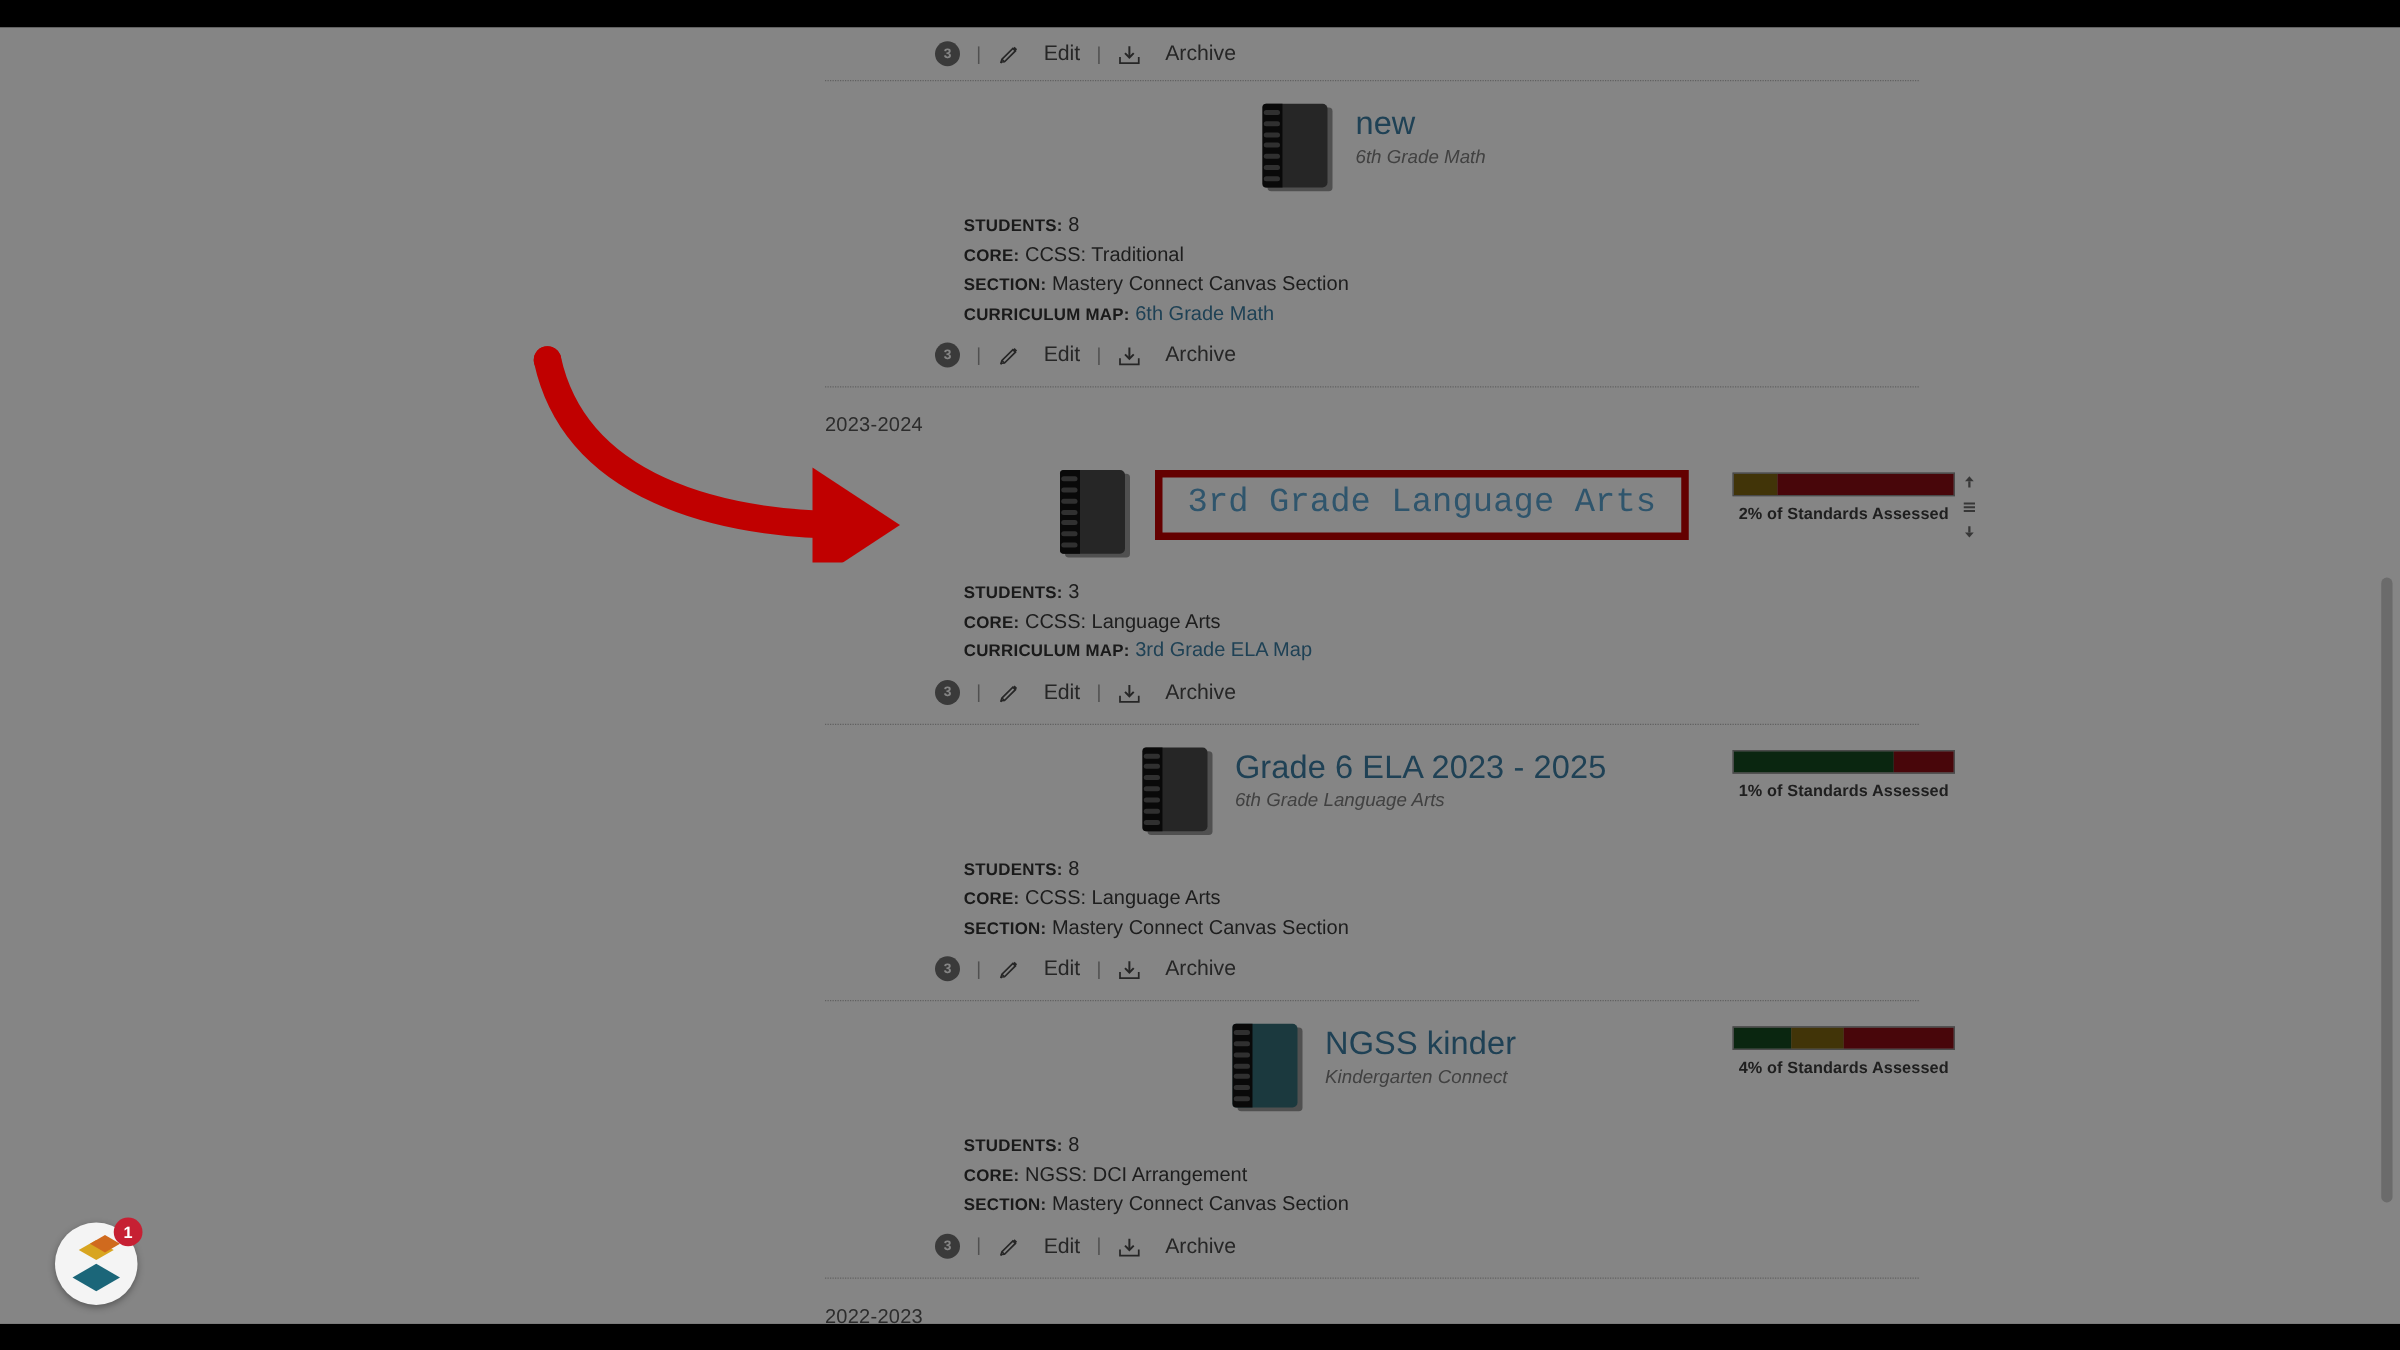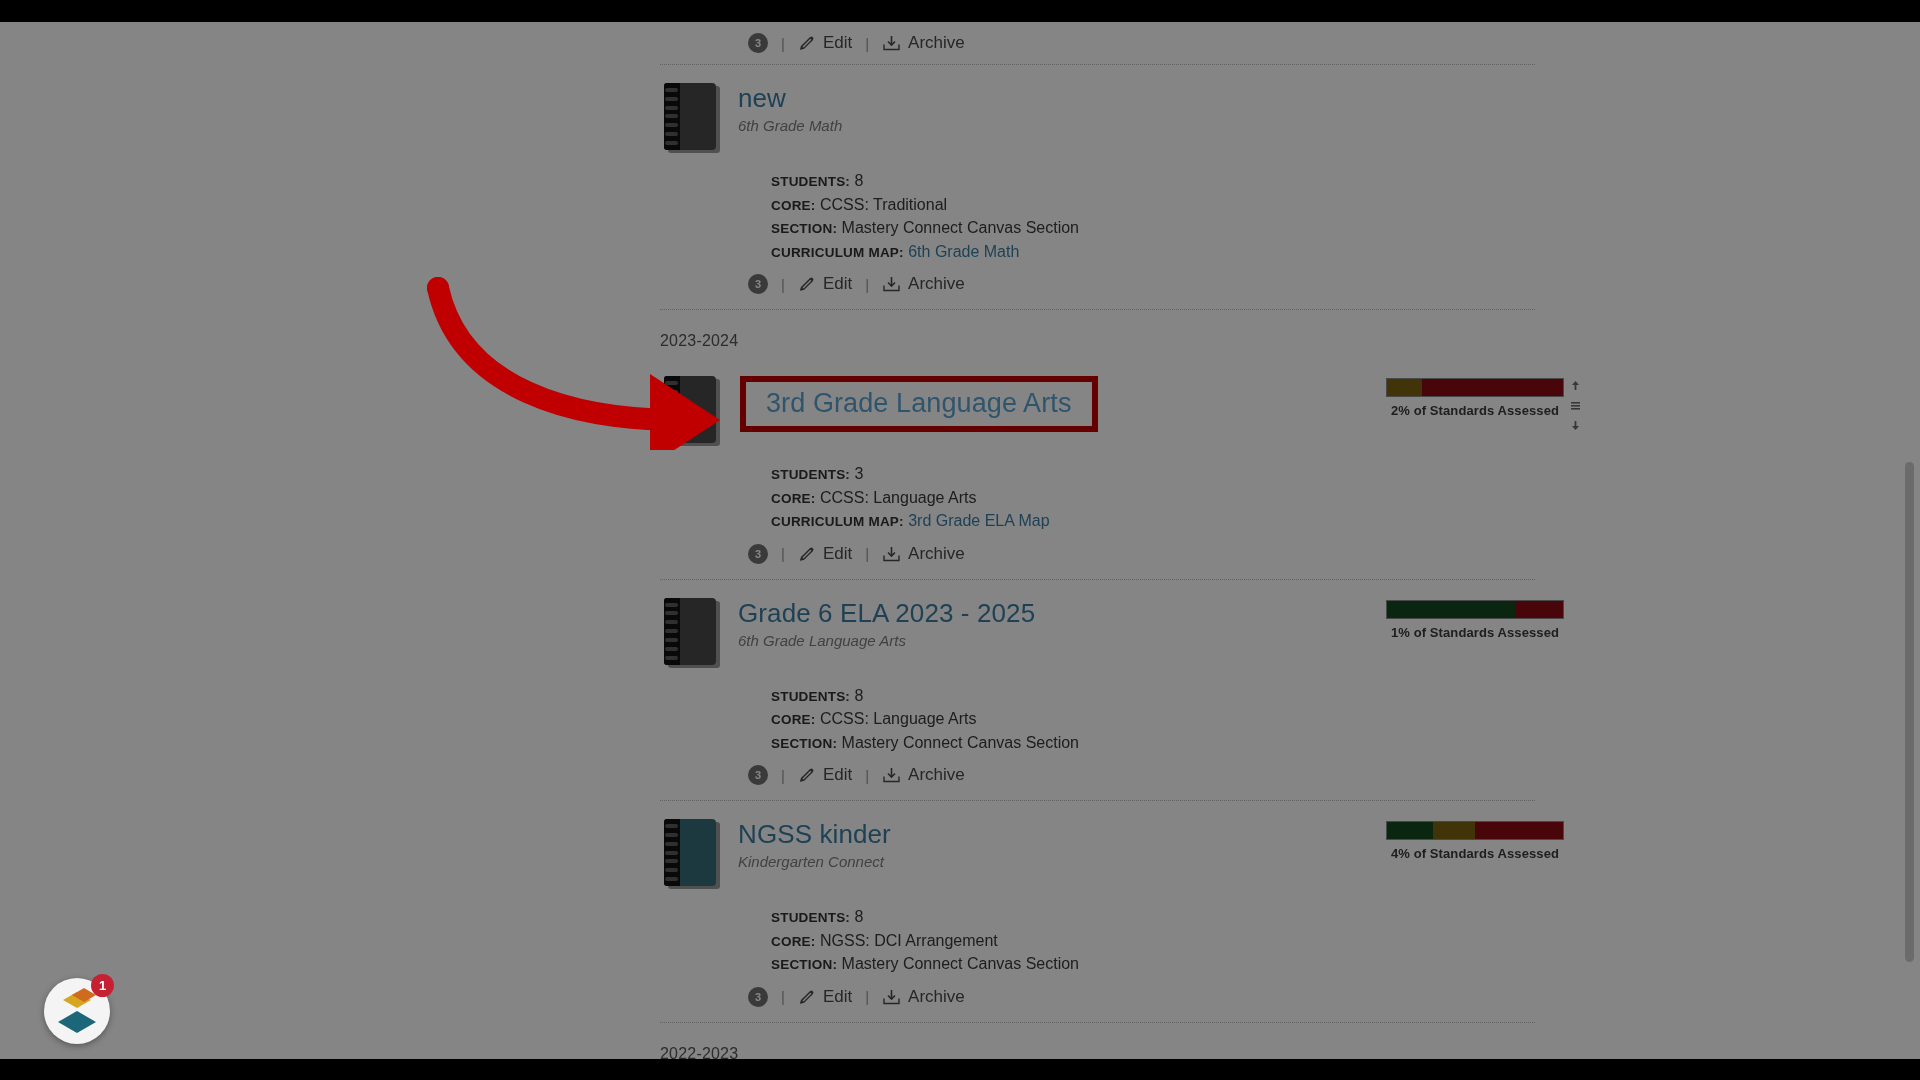--- a/index.html
+++ b/index.html
@@ -56,42 +56,42 @@
     background: #6f6f6f; color: #ffffff;
     font-size: 11px; font-weight: bold;
     display: flex; align-items: center; justify-content: center;
     flex: none;
   }
   .sep {
     color: #9a9a9a; font-size: 15px;
     margin: 0 13px; flex: none;
   }
   .act {
-    display: flex; align-items: center; gap: 7px;
+    display: flex; align-items: flex-end; gap: 19px;
     color: #4a4a4a; font-size: 17px;
     cursor: pointer;
   }
   .act .gl { display: block; line-height: 0; }
 
   
   .year {
     font-size: 16px;
     color: #555555;
     font-weight: 400;
     padding: 22px 0 8px 0;
     letter-spacing: 0.2px;
   }
 
   
   .card {
     position: relative;
     display: block;
     padding: 18px 0 4px 0;
   }
-  .card-top { display: flex; align-items: flex-start; }
+  .card-top { display: flex; align-items: flex-start; justify-content: center; }
 
   .notebook {
     position: relative;
     width: 56px; height: 70px;
     flex: none;
     margin-left: 4px;
     margin-right: 18px;
   }
   .nb-shadow {
     position: absolute; left: 4px; top: 3px;
@@ -133,21 +133,21 @@
 
   
   .hl-box {
     display: inline-block;
     background: #ffffff;
     border: 6px solid #c00000;
     padding: 7px 20px 9px 20px;
     margin-left: 2px;
     margin-top: -2px;
   }
-  .hl-box .class-title { color: #5ba3d0; font-size: 27px; }
+  .hl-box .class-title { color: #5ba3d0; font-size: 27px; font-family: Liberation Mono, monospace; }
 
   
   .meta {
     padding-left: 88px;
     padding-top: 16px;
     line-height: 1.47;
   }
   .meta div { font-size: 16px; color: #3a3a3a; }
   .meta b {
     font-size: 13.5px; font-weight: bold; color: #333333;

